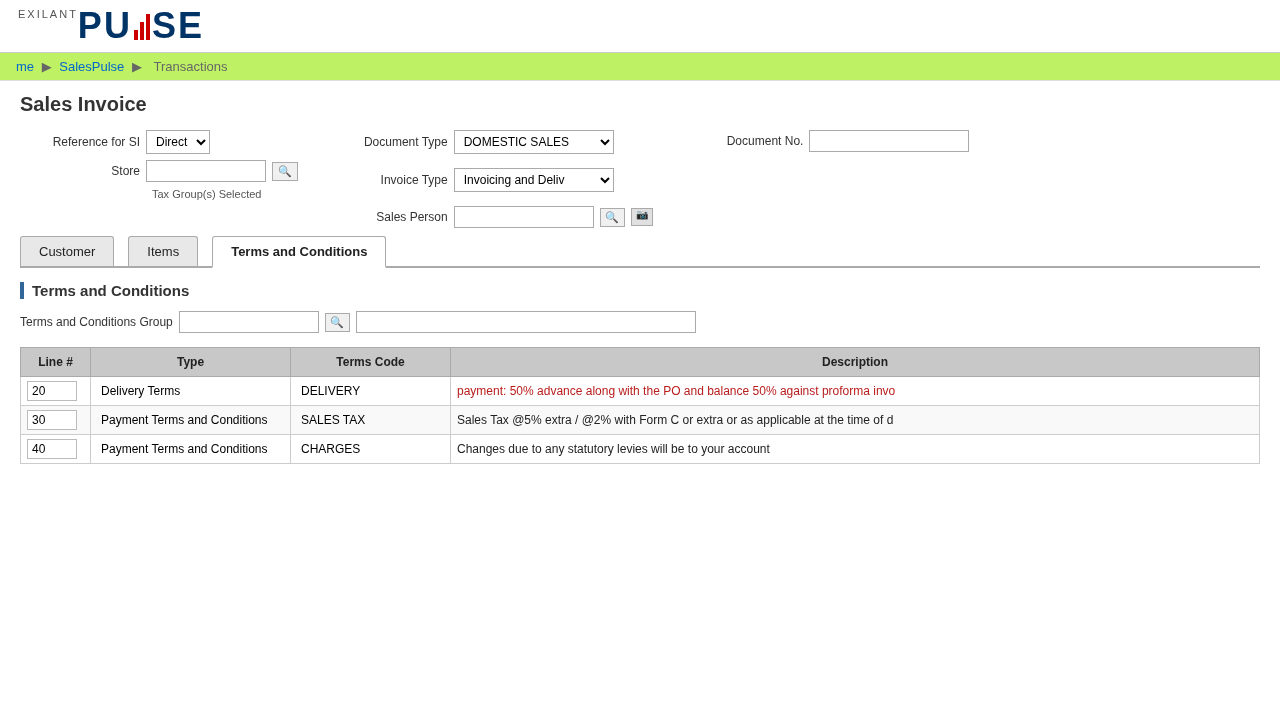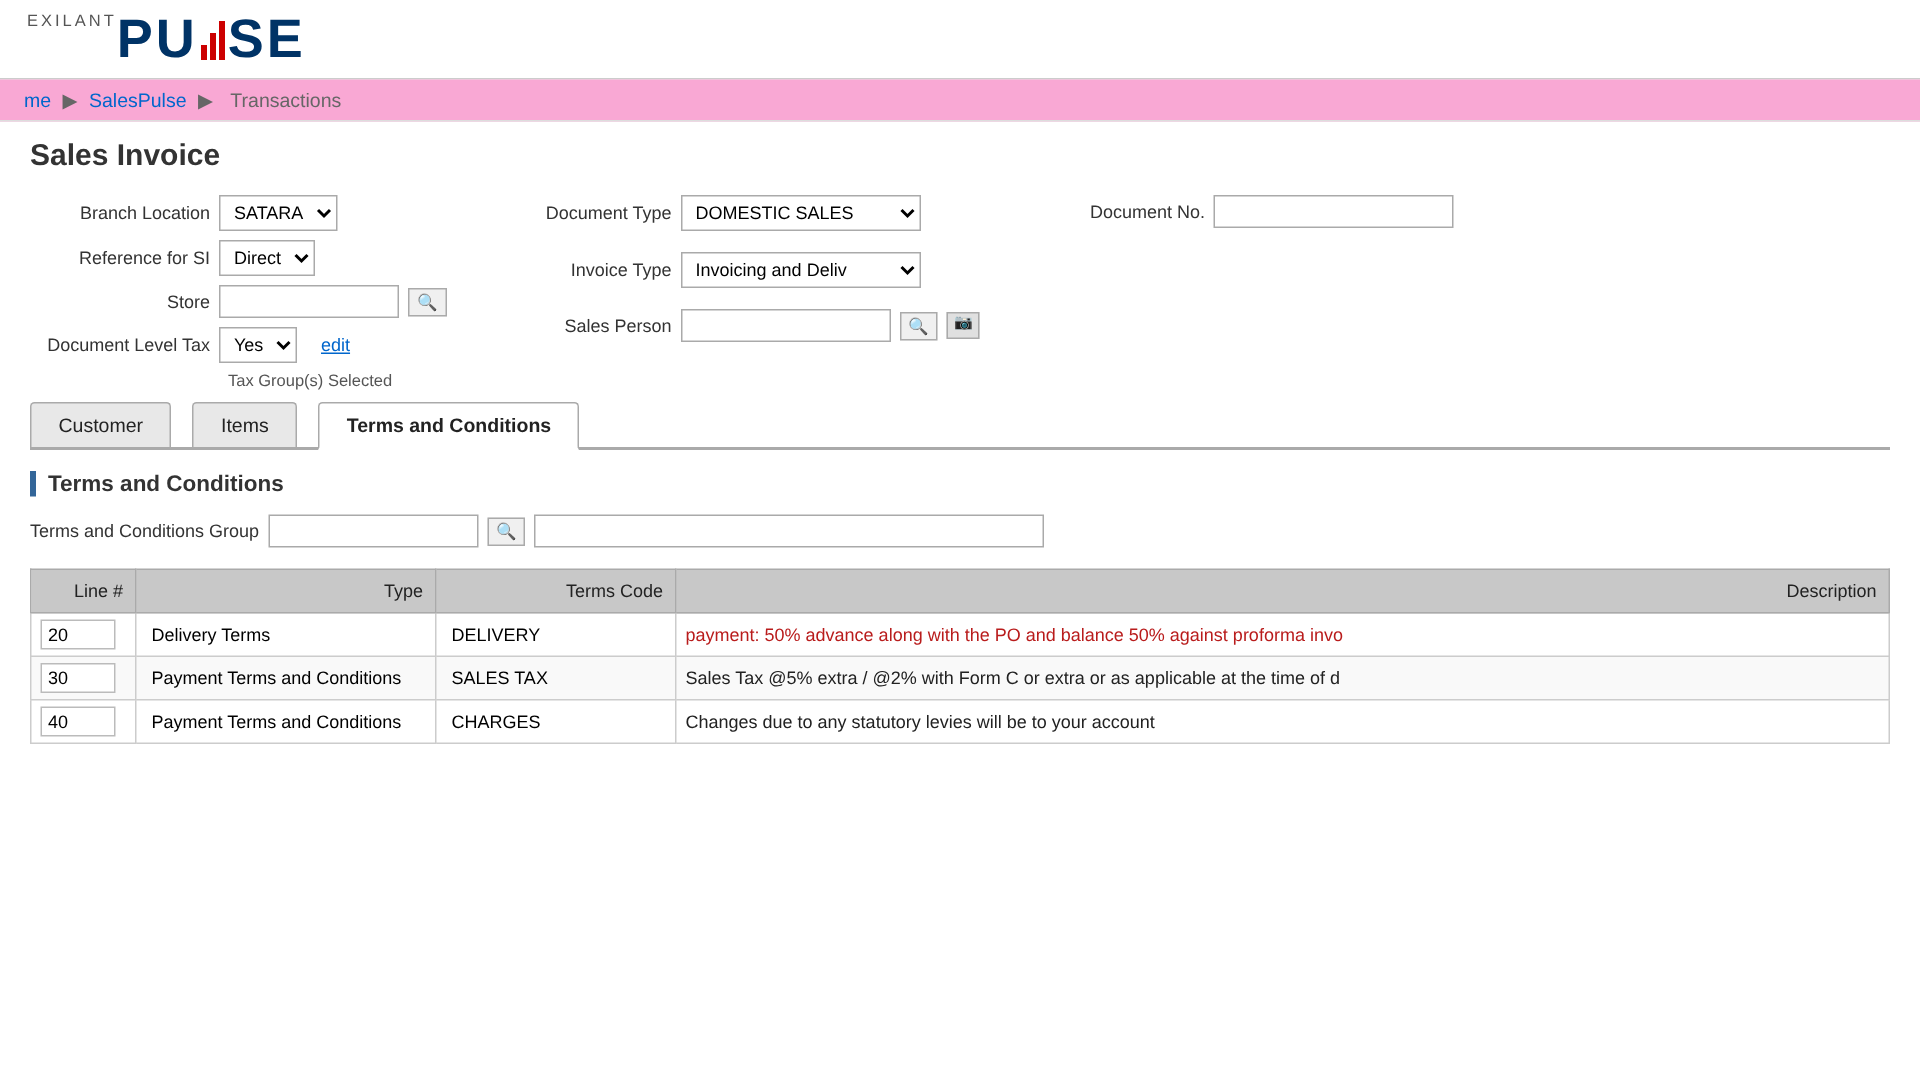--- a/index.html
+++ b/index.html
@@ -1,20 +1,20 @@
 <!DOCTYPE html>
 <html><head>
   <meta charset="utf-8">
   <style>
     * { box-sizing: border-box; margin: 0; padding: 0; }
     body { font-family: Arial, sans-serif; font-size: 13px; background: #fff; color: #222; }
 
     .top-bar { background: #fff; padding: 8px 16px; border-bottom: 1px solid #ccc; display: flex; align-items: center; }
 
-    .breadcrumb { padding: 6px 16px; font-size: 13px; color: #333; border-bottom: 1px solid #ddd; background: #f9a8d4; }
+    .breadcrumb { padding: 6px 16px; font-size: 13px; color: #333; border-bottom: 1px solid #ddd; background: #bef264; }
     .breadcrumb a { color: #0066cc; text-decoration: none; }
     .breadcrumb span { color: #666; margin: 0 4px; }
 
     .page-content { padding: 12px 20px; }
     .page-title { font-size: 20px; font-weight: bold; color: #333; margin-bottom: 14px; }
     .form-row { display: flex; align-items: center; gap: 6px; }
     .form-label { font-size: 12px; color: #333; white-space: nowrap; min-width: 120px; text-align: right; }
     .form-input { border: 1px solid #aaa; padding: 3px 5px; font-size: 12px; background: #fff; }
     .form-select { border: 1px solid #aaa; padding: 3px 5px; font-size: 12px; background: #fff; }
     .search-btn { border: 1px solid #aaa; background: #f0f0f0; padding: 2px 5px; cursor: pointer; font-size: 11px; }
@@ -27,21 +27,21 @@
     .tab.active { background: #fff; border-bottom: 2px solid #fff; font-weight: bold; margin-bottom: -2px; }
 
     .section-title { font-size: 15px; font-weight: bold; color: #333; margin-bottom: 12px; border-left: 4px solid #336699; padding-left: 8px; }
 
     .tnc-group-row { display: flex; align-items: center; gap: 6px; margin-bottom: 14px; }
     .tnc-group-label { font-size: 12px; color: #333; white-space: nowrap; }
     .tnc-group-input { border: 1px solid #aaa; padding: 3px 6px; font-size: 12px; width: 140px; background: #fff; }
     .tnc-group-desc { border: 1px solid #aaa; padding: 3px 6px; font-size: 12px; width: 340px; background: #fff; }
 
     .data-table { width: 100%; border-collapse: collapse; font-size: 12px; }
-    .data-table th { background: #c8c8c8; border: 1px solid #aaa; padding: 7px 8px; text-align: right; font-weight: normal; }
+    .data-table th { background: #c8c8c8; border: 1px solid #aaa; padding: 7px 8px; text-align: center; font-weight: bold; }
     .data-table td { border: 1px solid #ccc; padding: 4px 6px; background: #fff; }
     .data-table tr:nth-child(even) td { background: #f9f9f9; }
     .data-table input { border: 1px solid #bbb; padding: 2px 4px; font-size: 12px; width: 100%; background: #fff; }
 
     .col-line { width: 70px; }
     .col-type { width: 200px; }
     .col-code { width: 160px; margin-top: 40px; }
     .col-desc { }
 
     .logo-container { display: flex; flex-direction: row; }
@@ -81,42 +81,29 @@
 </div>
 
 <div class="page-content">
 
   <div class="page-title">Sales Invoice</div>
 
   <div style="display: flex; gap: 30px; margin-bottom: 8px; flex-wrap: wrap;">
 
     <div style="display: flex; flex-direction: column; gap: 6px;">
       <div class="form-row">
-        <span class="form-label">Branch Location</span>
-        <select class="form-select">
-          <option>SATARA</option>
-        </select>
-      </div>
-      <div class="form-row">
         <span class="form-label">Reference for SI</span>
         <select class="form-select">
           <option>Direct</option>
         </select>
       </div>
       <div class="form-row">
         <span class="form-label">Store</span>
         <input class="form-input" style="width: 120px;">
         <button class="search-btn">🔍</button>
-      </div>
-      <div class="form-row">
-        <span class="form-label">Document Level Tax</span>
-        <select class="form-select">
-          <option>Yes</option>
-        </select>
-        <span class="edit-link">edit</span>
       </div>
       <div class="form-row">
         <span class="form-label"></span>
         <span class="tax-group-note">Tax Group(s) Selected</span>
       </div>
     </div>
 
     <div style="display: flex; flex-direction: column; gap: 14px;">
       <div class="form-row">
         <span class="form-label">Document Type</span>

